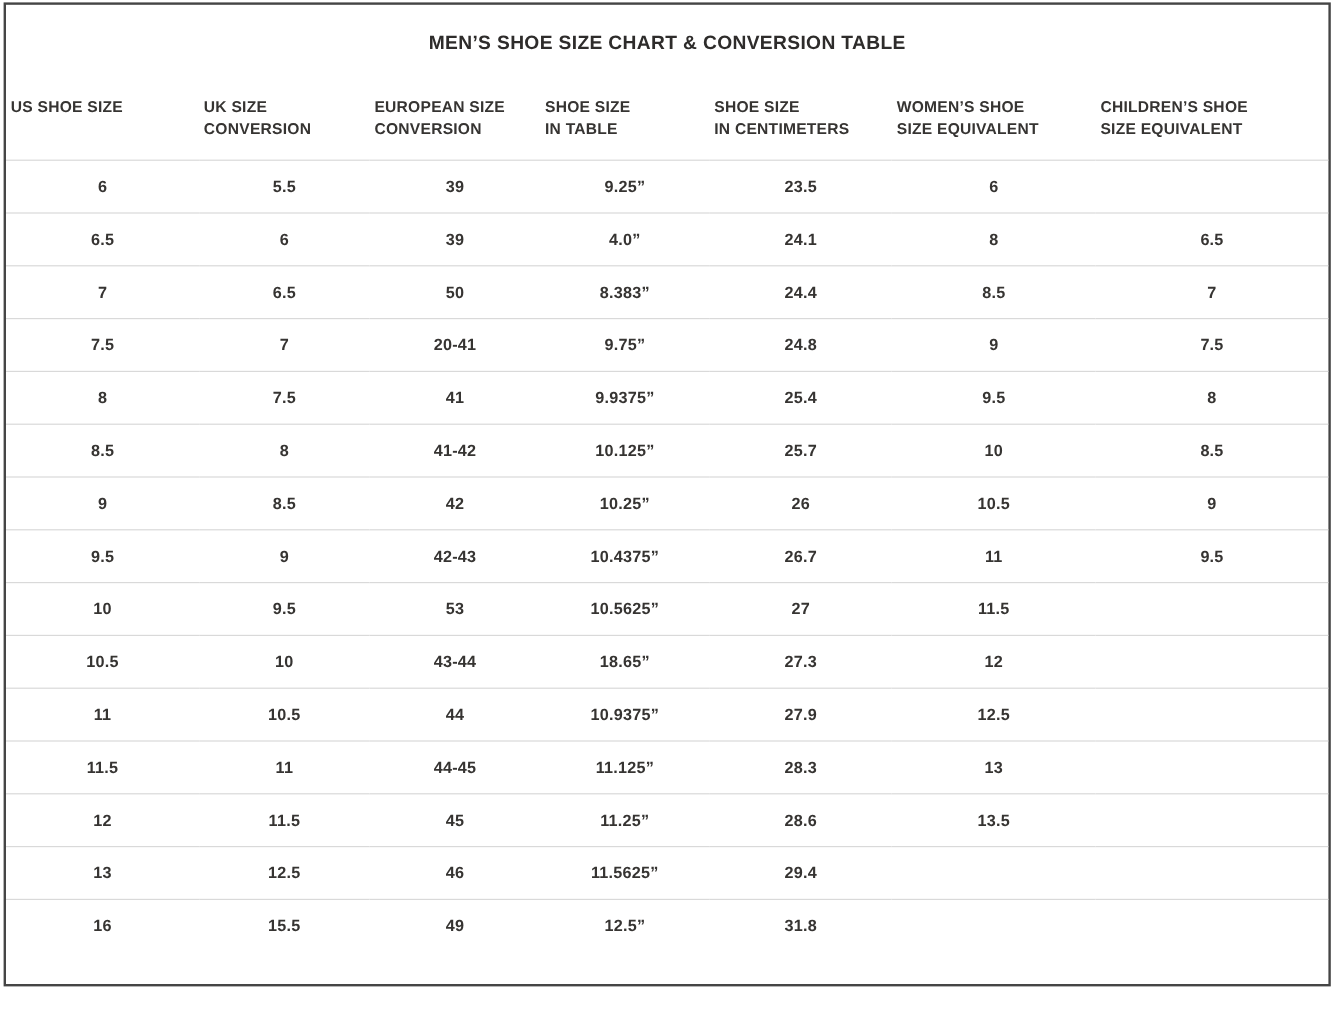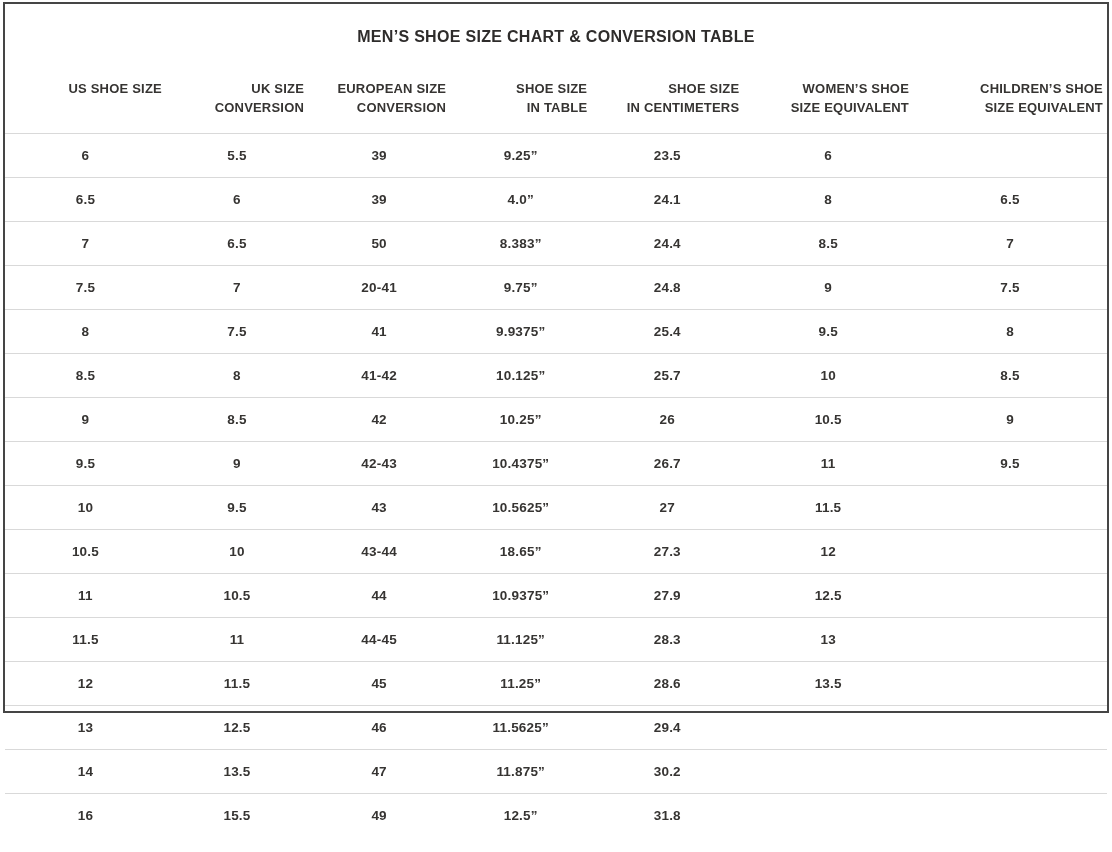--- a/index.html
+++ b/index.html
@@ -9,41 +9,41 @@
   }
   body {
     width: 1112px;
     height: 852px;
     font-family: "Liberation Sans", "DejaVu Sans", sans-serif;
     overflow: hidden;
   }
   .chart-frame {
     box-sizing: border-box;
     margin: 2px 3px 0 3px;
-    height: 711px;
+    height: 820px;
     border: 2px solid #454545;
     background: #ffffff;
   }
   .chart-title {
     text-align: center;
     padding-top: 24px;
     font-size: 16px;
     line-height: 18px;
     font-weight: 700;
     color: #2e2c2b;
     letter-spacing: 0.3px;
   }
   table.size-table {
     width: 100%;
     border-collapse: collapse;
     table-layout: fixed;
   }
   table.size-table th {
     vertical-align: top;
-    text-align: right;
+    text-align: left;
     padding: 33px 4px 16px 4px;
     font-size: 13px;
     line-height: 19px;
     font-weight: 700;
     color: #363432;
     letter-spacing: 0.2px;
     border-bottom: 1px solid #d9d9d9;
   }
   table.size-table td {
     height: 41px;
@@ -176,21 +176,21 @@
           <td>9</td>
           <td>42-43</td>
           <td>10.4375”</td>
           <td>26.7</td>
           <td>11</td>
           <td>9.5</td>
         </tr>
         <tr>
           <td>10</td>
           <td>9.5</td>
-          <td>43</td>
+          <td>53</td>
           <td>10.5625”</td>
           <td>27</td>
           <td>11.5</td>
           <td></td>
         </tr>
         <tr>
           <td>10.5</td>
           <td>10</td>
           <td>43-44</td>
           <td>18.65”</td>
@@ -228,29 +228,20 @@
         <tr>
           <td>13</td>
           <td>12.5</td>
           <td>46</td>
           <td>11.5625”</td>
           <td>29.4</td>
           <td></td>
           <td></td>
         </tr>
         <tr>
-          <td>14</td>
-          <td>13.5</td>
-          <td>47</td>
-          <td>11.875”</td>
-          <td>30.2</td>
-          <td></td>
-          <td></td>
-        </tr>
-        <tr>
           <td>16</td>
           <td>15.5</td>
           <td>49</td>
           <td>12.5”</td>
           <td>31.8</td>
           <td></td>
           <td></td>
         </tr>
       </tbody>
   </table>

